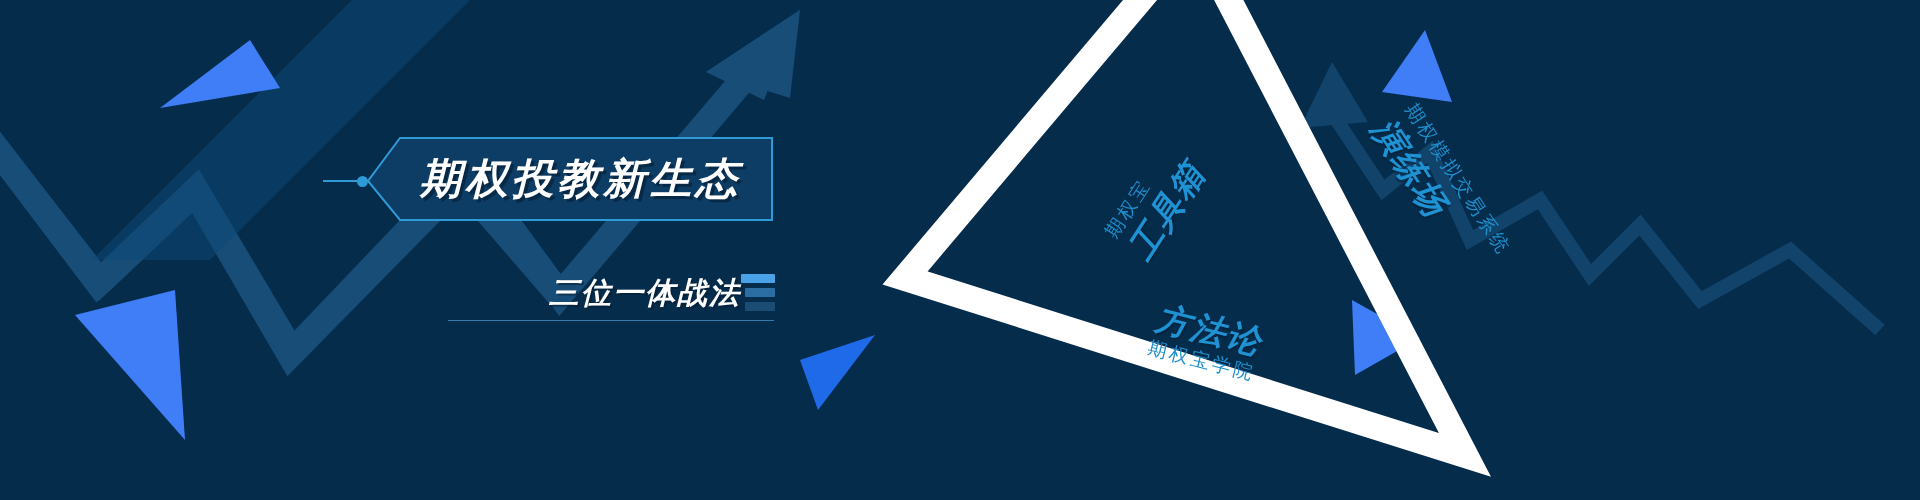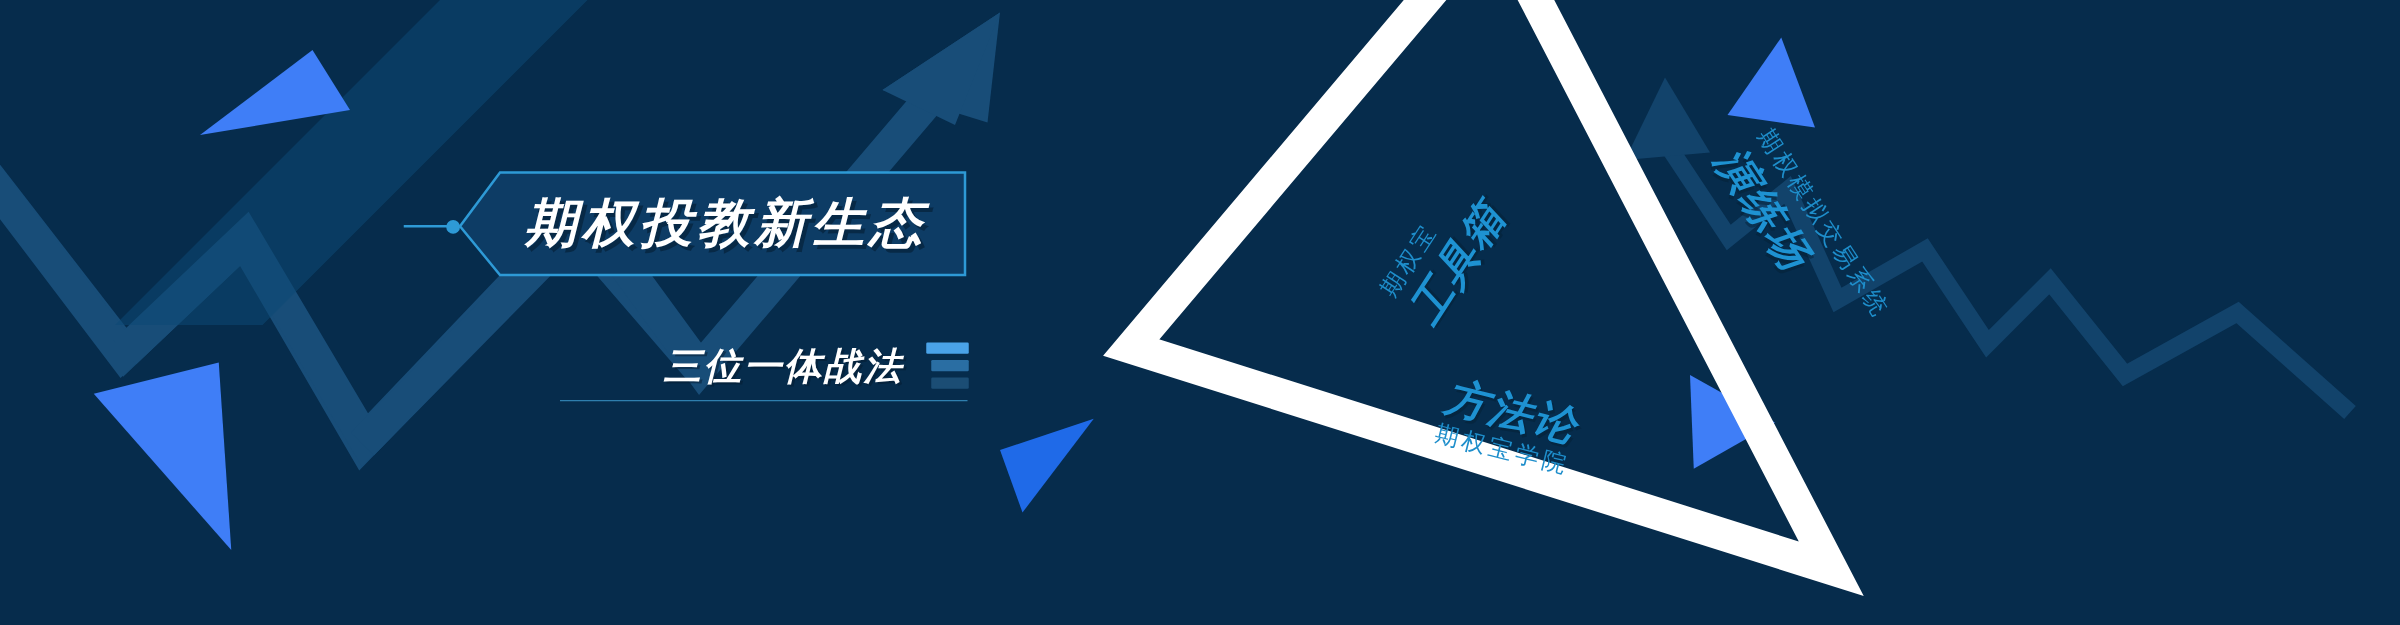--- a/index.html
+++ b/index.html
@@ -47,21 +47,20 @@
     z-index:7;
   }
 
   
   .subtitle-wrap{
     position:absolute;
     left:445px;top:262px;
     width:330px;height:62px;
     z-index:6;
     display:flex;align-items:center;justify-content:flex-end;
-    gap:18px;
   }
   .subtitle-text{
     color:#ffffff;
     font-size:30px;
     font-weight:bold;
     font-style:italic;
     letter-spacing:2px;
     white-space:nowrap;
     text-shadow:2px 2px 0 rgba(3,26,46,.5);
   }

